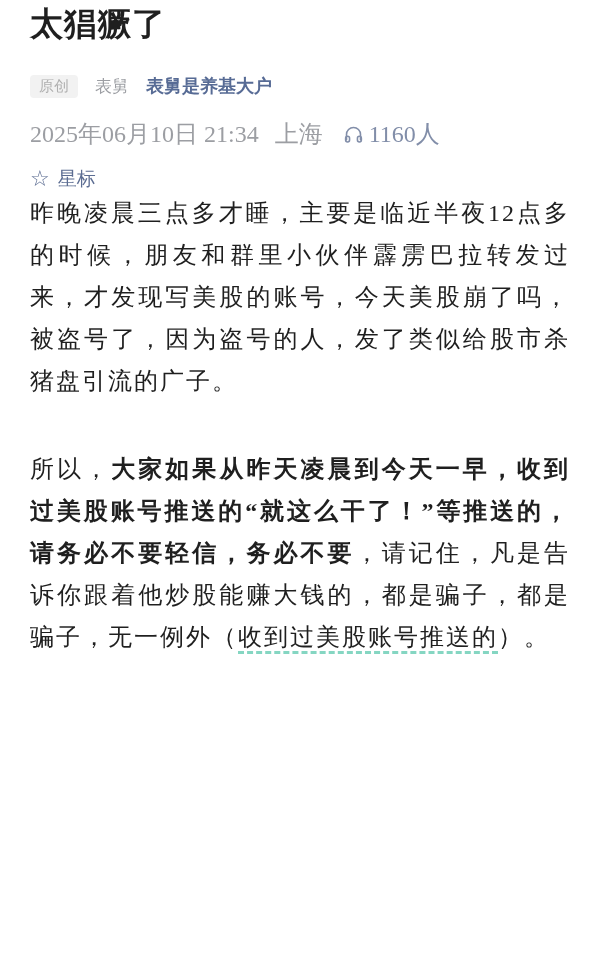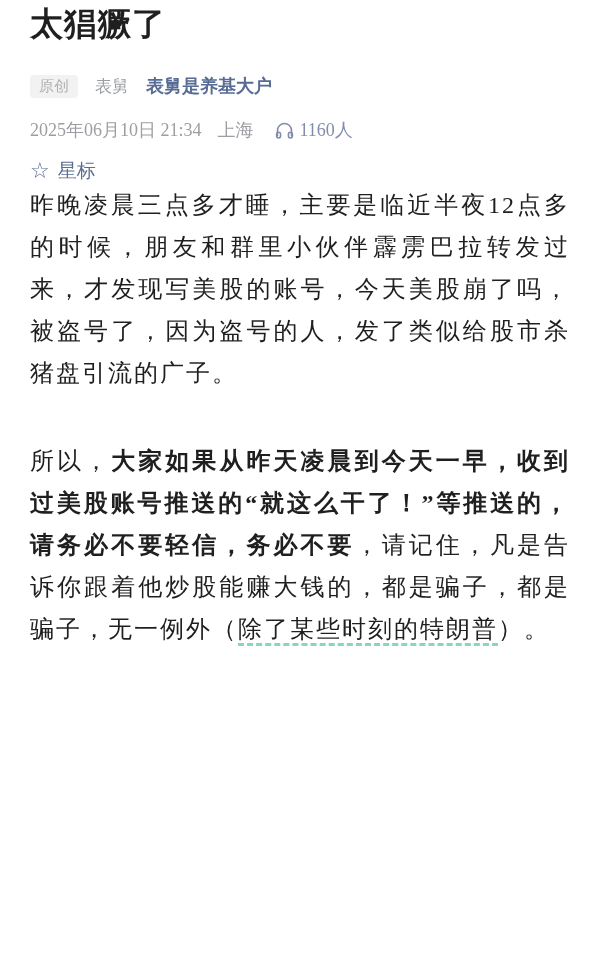--- a/index.html
+++ b/index.html
@@ -49,21 +49,21 @@
     font-weight: 600;
     font-size: 18px;
     text-decoration: none;
     cursor: pointer;
     text-align: center;
   }
   .date-row {
     display: flex;
     align-items: center;
     margin-top: 20px;
-    font-size: 18px;
+    font-size: 24px;
     color: var(--meta_gray, #9c9ea3);
   }
   .date-row .loc { margin-left: 16px; }
   .listen {
     display: inline-flex;
     align-items: center;
     gap: 5px;
     margin-left: 20px;
     color: var(--listen, #828ea9);
     cursor: pointer;
@@ -127,16 +127,16 @@
     </span>
   </div>
 
   <div class="star-row">
     <span class="star-glyph">☆</span>
     <span>星标</span>
   </div>
 
   <div class="body">
     <p>昨晚凌晨三点多才睡，主要是临近半夜12点多的时候，朋友和群里小伙伴霹雳巴拉转发过来，才发现写美股的账号，今天美股崩了吗，被盗号了，因为盗号的人，发了类似给股市杀猪盘引流的广子。</p>
-    <p><span>所以，</span><strong>大家如果从昨天凌晨到今天一早，收到过美股账号推送的“就这么干了！”等推送的，请务必不要轻信，务必不要</strong><span>，请记住，凡是告诉你跟着他炒股能赚大钱的，都是骗子，都是骗子，无一例外（</span><span class="kw">除了某些时刻的特朗普</span><span>）。</span></p>
+    <p><span>所以，</span><strong>大家如果从昨天凌晨到今天一早，收到过美股账号推送的“就这么干了！”等推送的，请务必不要轻信，务必不要</strong><span>，请记住，凡是告诉你跟着他炒股能赚大钱的，都是骗子，都是骗子，无一例外（</span><span class="kw">收到过美股账号推送的</span><span>）。</span></p>
   </div>
 
 </div>
 
 </body></html>

